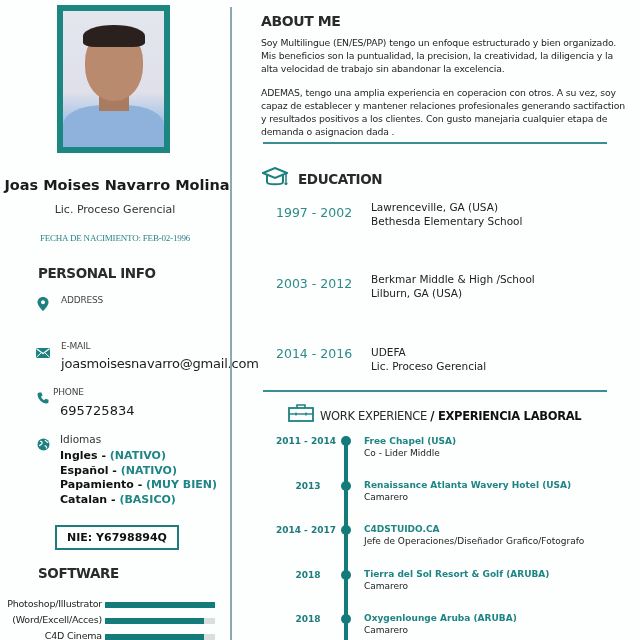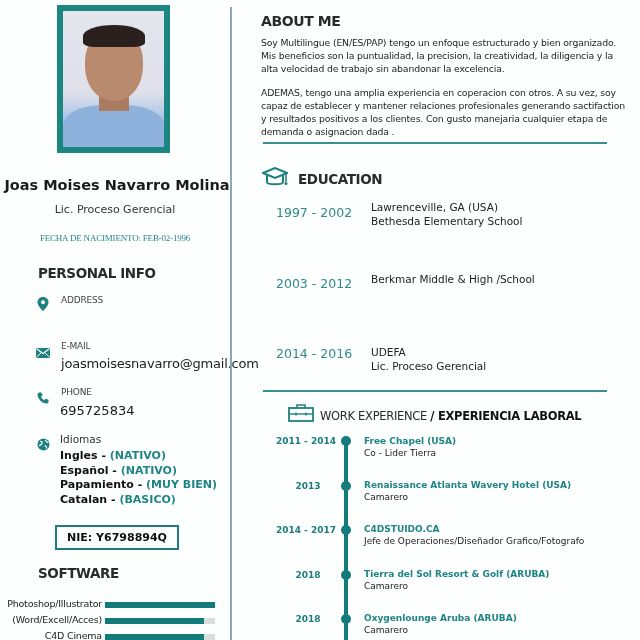--- a/index.html
+++ b/index.html
@@ -22,21 +22,21 @@
   .section-h { font-family:"DejaVu Sans", sans-serif; font-weight:bold; font-size:13.5px; color:#2a2a2a; letter-spacing:-0.4px; }
   #personal-h { left:38px; top:265px; }
   .info-icon { width:14px; text-align:center; color:#1e8080; font-size:12px; }
   .info-label { font-size:9px; color:#444; letter-spacing:-0.2px; }
   #addr-icon { left:36px; top:297px; }
   #addr-label { left:61px; top:295px; }
   #email-icon { left:36px; top:347px; }
   #email-label { left:61px; top:341px; }
   #email-value { left:61px; top:356px; font-size:13px; letter-spacing:-0.2px; }
   #phone-icon { left:36px; top:392px; }
-  #phone-label { left:61px; top:387px; }
+  #phone-label { left:53px; top:387px; }
   #phone-value { left:60px; top:403px; font-size:13px; color:#1a1a1a; }
   #lang-icon { left:36px; top:438px; }
   #lang-label { left:60px; top:433px; font-size:10.5px; color:#333; }
   #lang-list { left:60px; top:449px; }
   .lang-row { font-size:11px; font-weight:bold; line-height:14.5px; color:#111; white-space:nowrap; }
   .lang-row .lvl { color:#1f8585; }
 
   #nie-box { left:55px; top:525px; width:124px; height:25px; border:2px solid #1e7c7c; text-align:center; line-height:21px; font-weight:bold; font-size:11px; color:#111; }
   #software-h { left:38px; top:565px; }
   .sw-row { left:0; width:230px; height:14px; }
@@ -168,20 +168,21 @@
 <div id="edu-h" class="abs section-h">EDUCATION</div>
 
 <div class="abs edu-years" style="top:205px;">1997 - 2002</div>
 <div class="abs edu-school" style="top:200px;">
   <div>Lawrenceville, GA (USA)</div>
   <div>Bethesda Elementary School</div>
 </div>
 <div class="abs edu-years" style="top:276px;">2003 - 2012</div>
 <div class="abs edu-school" style="top:272px;">
   <div>Berkmar Middle &amp; High /School</div>
+  <div>Lilburn, GA (USA)</div>
 </div>
 <div class="abs edu-years" style="top:346px;">2014 - 2016</div>
 <div class="abs edu-school" style="top:345px;">
   <div>UDEFA</div>
   <div>Lic. Proceso Gerencial</div>
 </div>
 
 <div id="hline2" class="abs hline"></div>
 
 <div id="work-icon" class="abs">
@@ -192,21 +193,21 @@
       <path d="M8 8.5 L8 11.5 M18 8.5 L18 11.5" stroke="#1e8080" stroke-width="1.4"></path>
     </svg>
 </div>
 <div id="work-h" class="abs"><span style="color:#2a2a2a;">WORK EXPERIENCE </span><span class="bold"> / EXPERIENCIA LABORAL</span></div>
 
 <div id="timeline-line" class="abs"></div>
 
 <div class="abs work-years" style="top:436px;">2011 - 2014</div>
 <div class="abs work-dot" style="top:436px;"></div>
 <div class="abs work-company" style="top:436px;">Free Chapel (USA)</div>
-<div class="abs work-role" style="top:448px;">Co - Lider Tierra</div>
+<div class="abs work-role" style="top:448px;">Co - Lider Middle</div>
 
 <div class="abs work-years single" style="top:481px;">2013</div>
 <div class="abs work-dot" style="top:481px;"></div>
 <div class="abs work-company" style="top:480px;">Renaissance Atlanta Wavery Hotel (USA)</div>
 <div class="abs work-role" style="top:492px;">Camarero</div>
 
 <div class="abs work-years" style="top:525px;">2014 - 2017</div>
 <div class="abs work-dot" style="top:525px;"></div>
 <div class="abs work-company" style="top:524px;">C4DSTUIDO.CA</div>
 <div class="abs work-role" style="top:536px;">Jefe de Operaciones/Diseñador Grafico/Fotografo</div>

